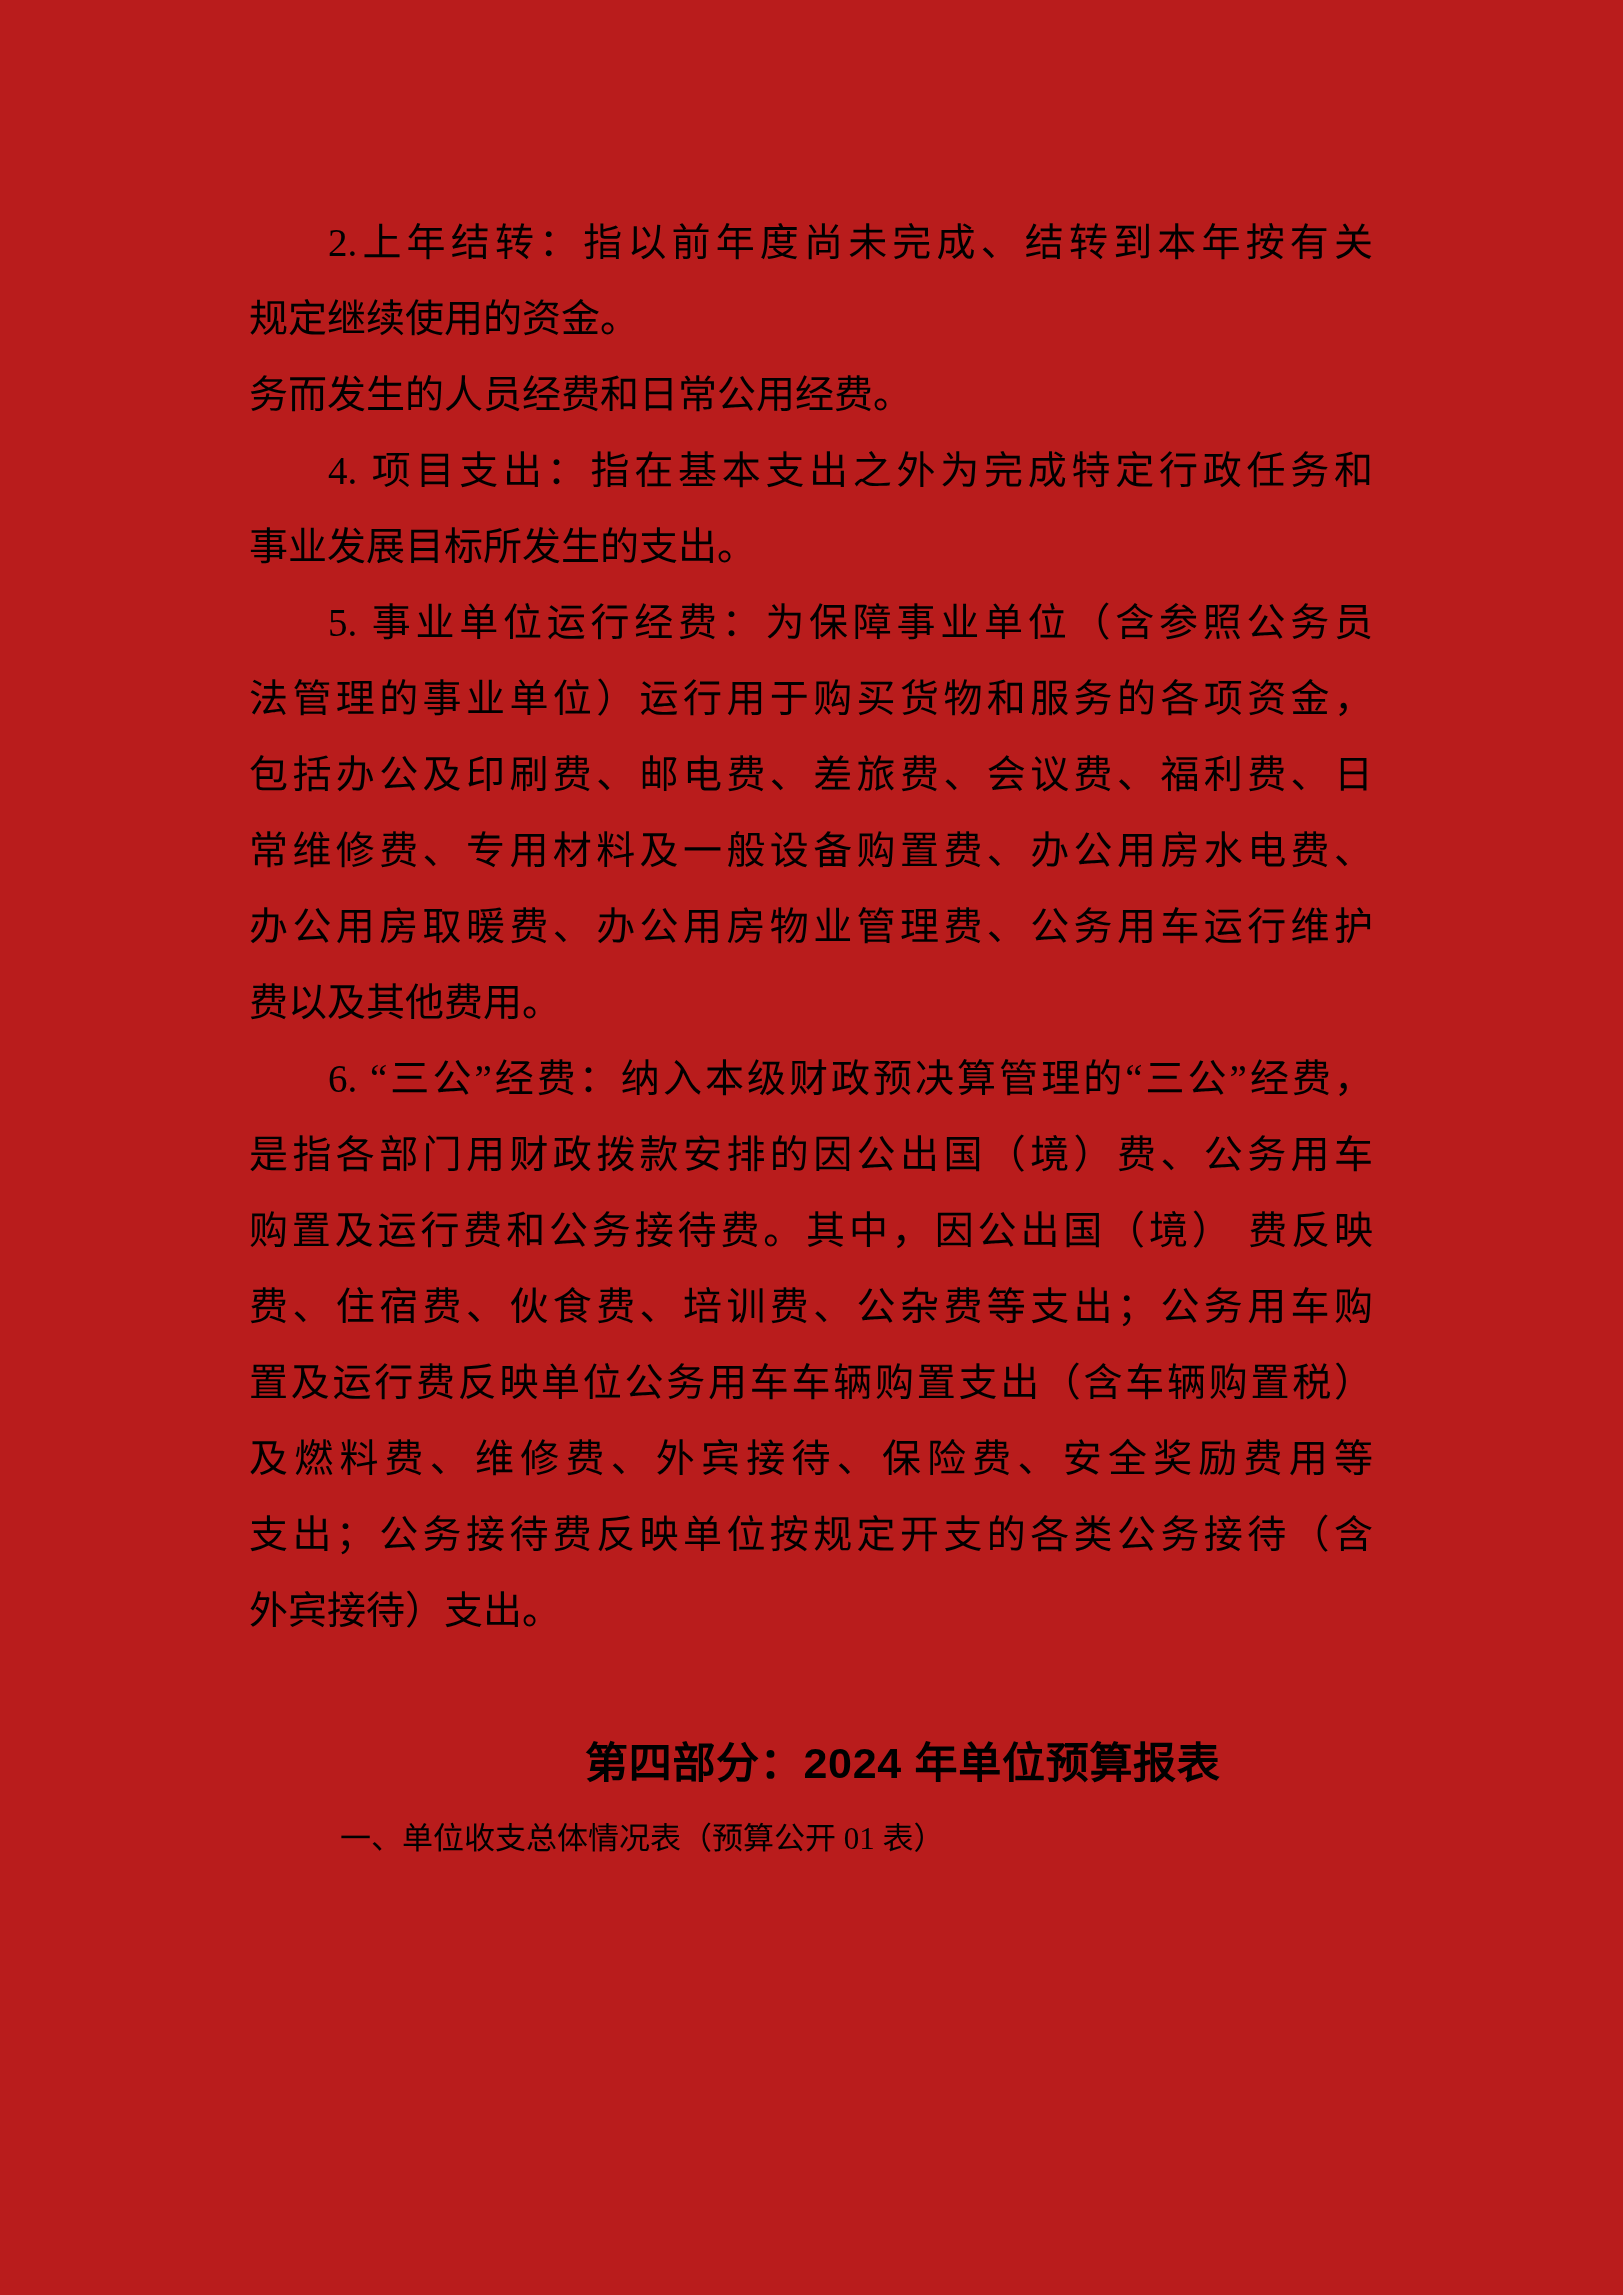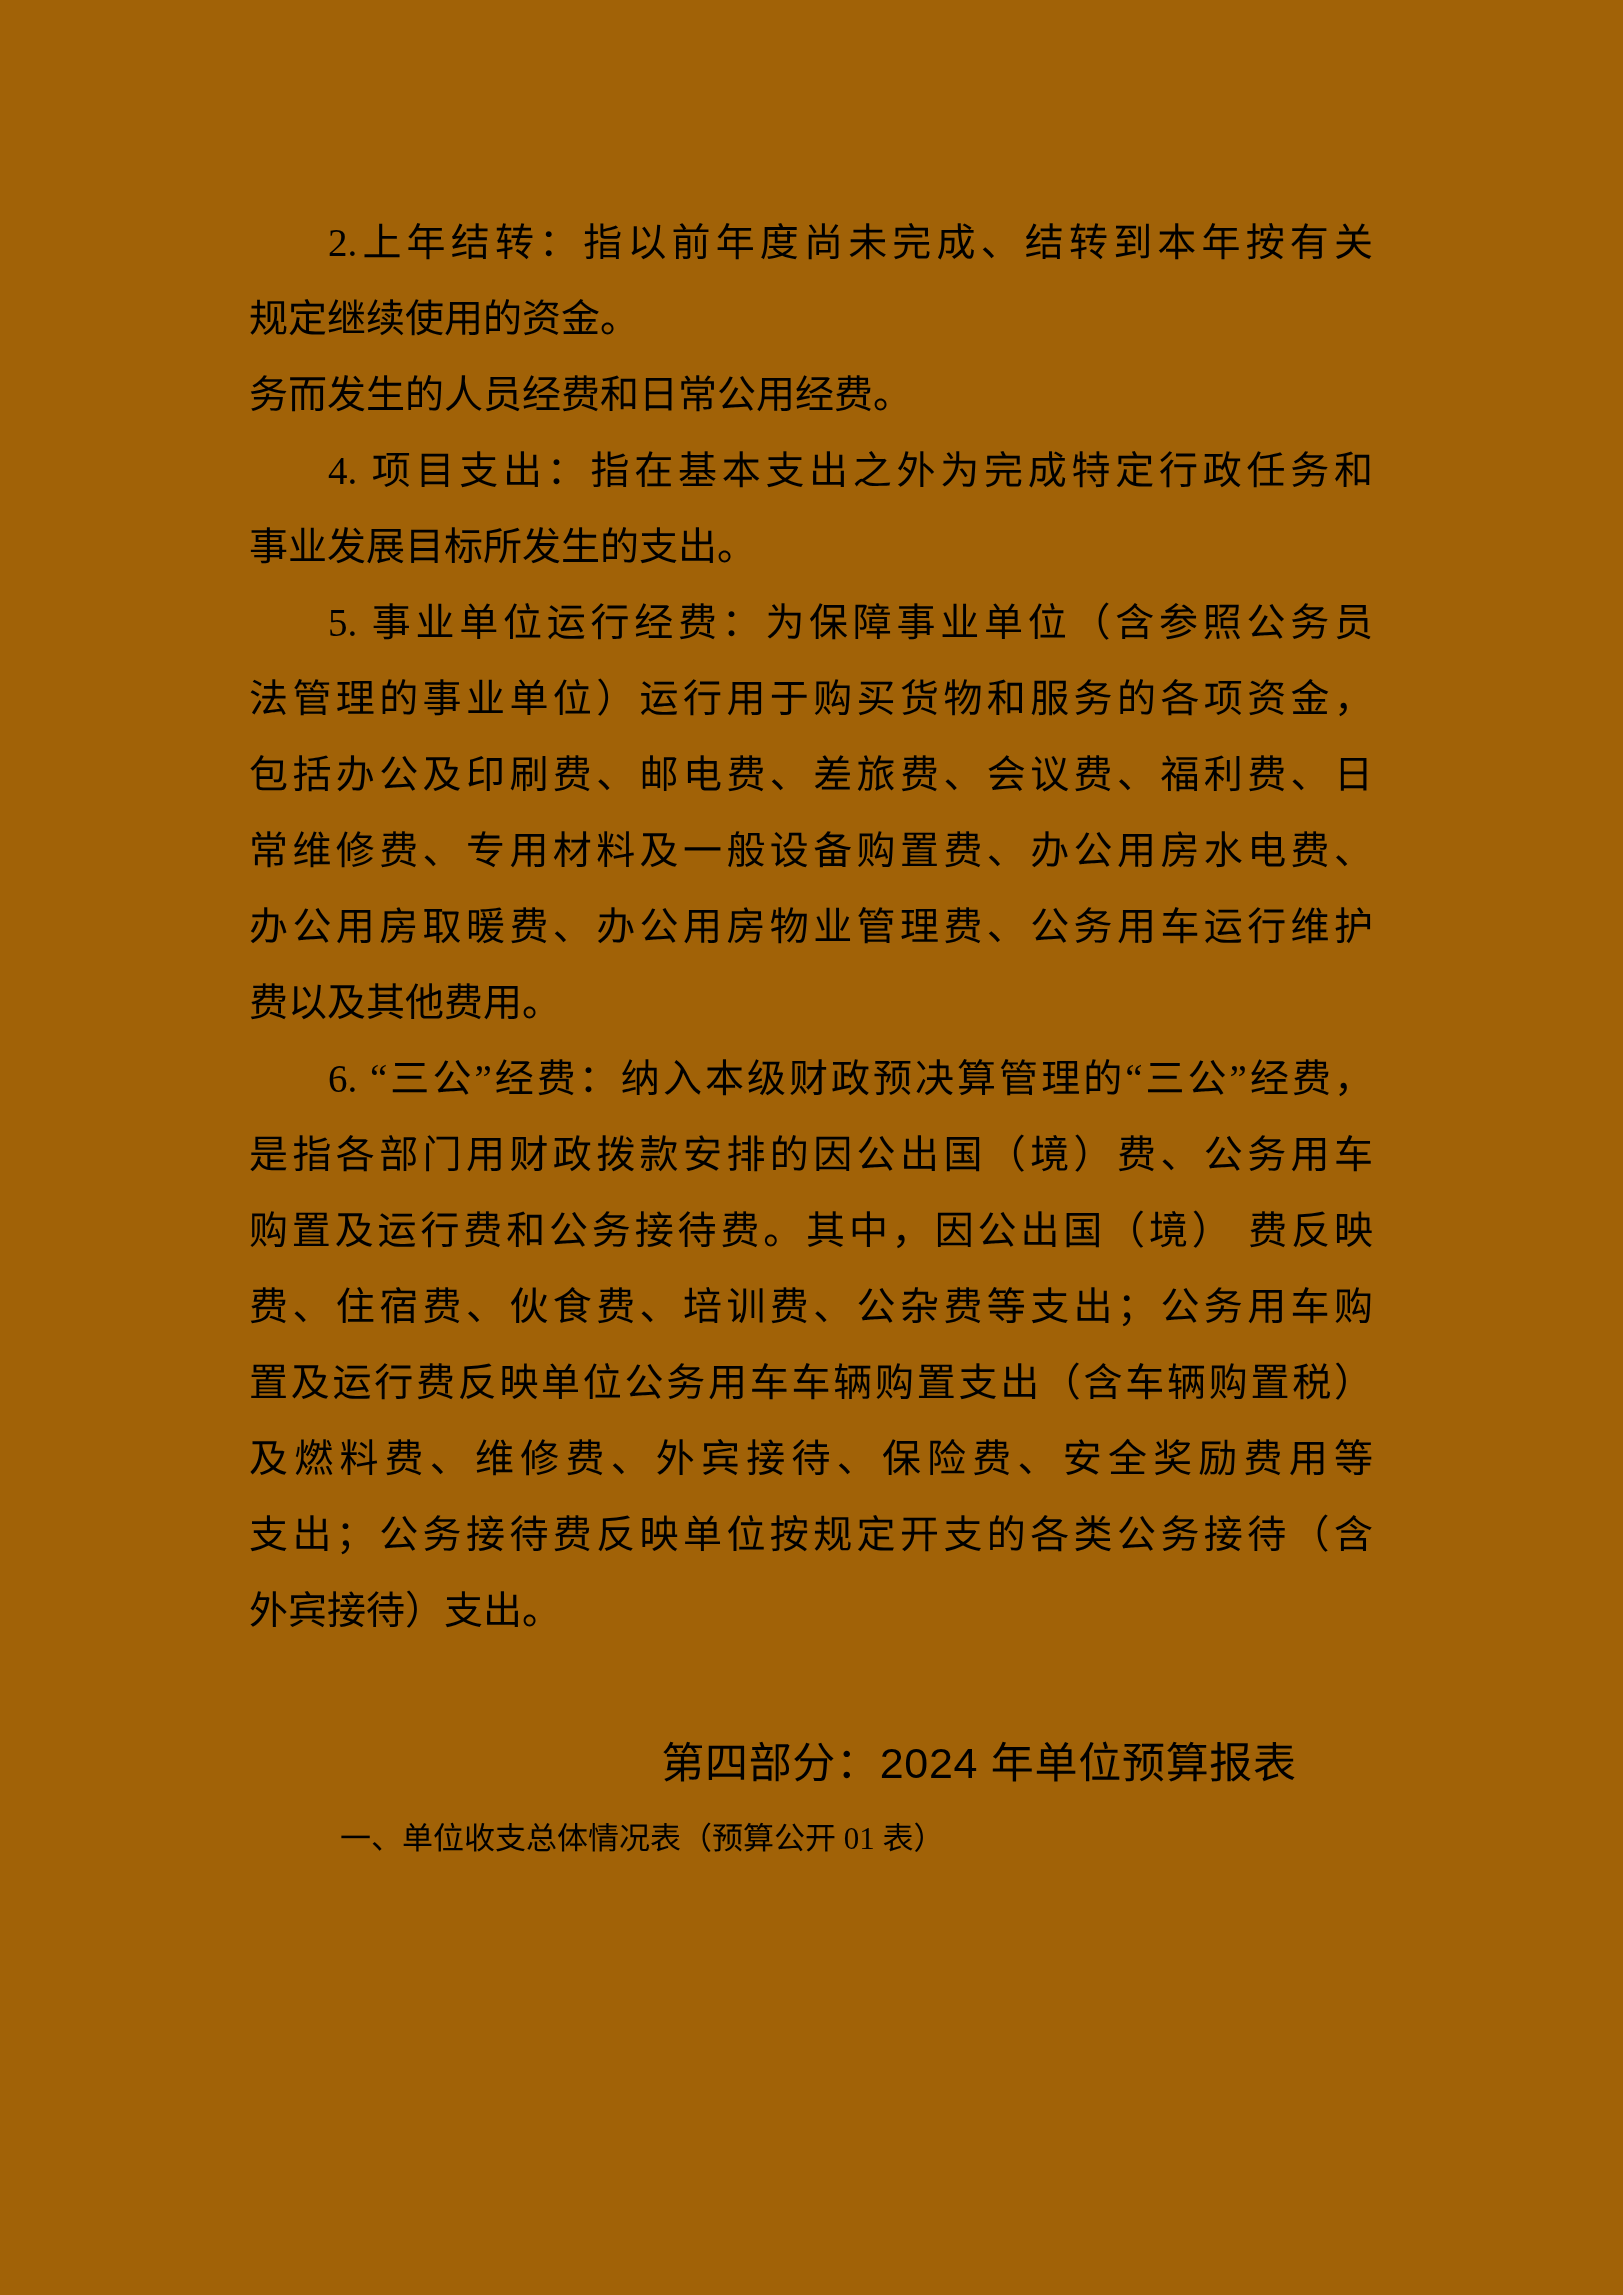--- a/index.html
+++ b/index.html
@@ -38,39 +38,38 @@
   .line.indent {
     text-indent: 79px;
   }
   .blank-line {
     height: 76px;
   }
   .section-heading {
     margin: 0;
     padding: 0 0 0 336px;
     font-family: "Liberation Sans", sans-serif;
-    font-weight: normal;
+    font-weight: bold;
     font-size: 43px;
     line-height: 76px;
     letter-spacing: 0.7px;
     white-space: nowrap;
-    text-align: center;
   }
   .subsection-heading {
     margin: 0;
     font-size: 31px;
     line-height: 76px;
     text-indent: 91px;
     white-space: nowrap;
   }
 </style>
 </head>
 <body>
 
-<div class="page" style="background: #a16207; color: rgb(0, 0, 0);">
+<div class="page" style="background: #b91c1c; color: rgb(0, 0, 0);">
   <div class="doc-body">
 
     <div class="para">
       <div class="line indent justify">2.上年结转：指以前年度尚未完成、结转到本年按有关</div>
       <div class="line">规定继续使用的资金。</div>
     </div>
 
     <div class="para">
       <div class="line">务而发生的人员经费和日常公用经费。</div>
     </div>

